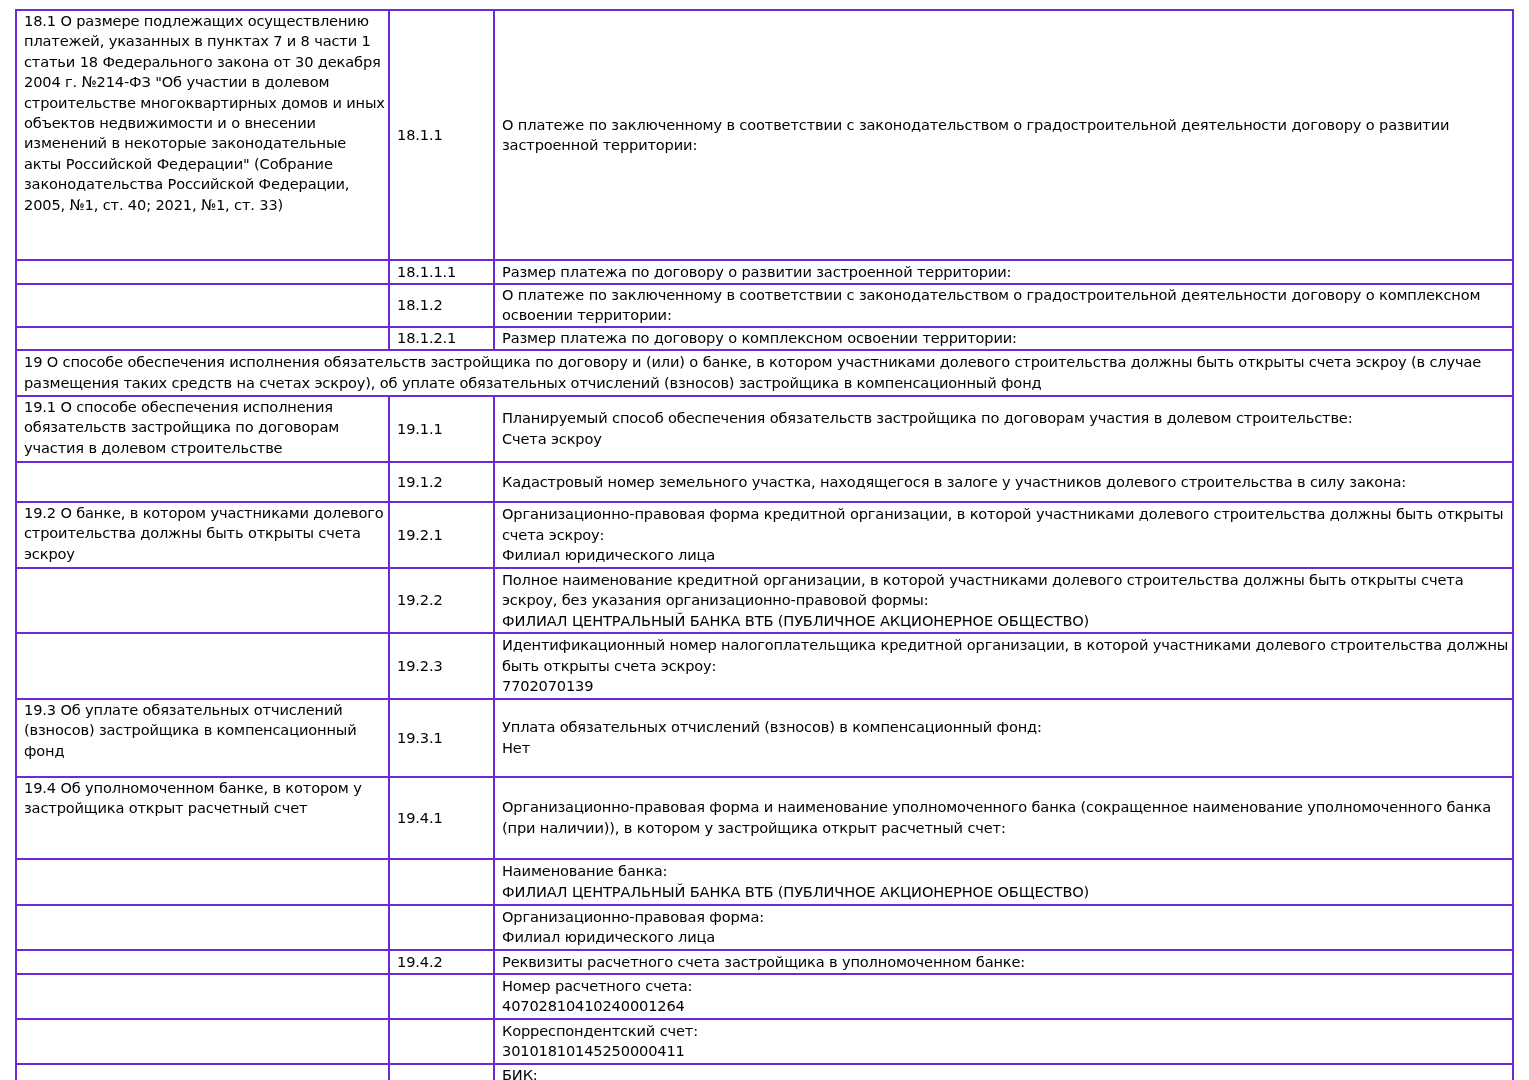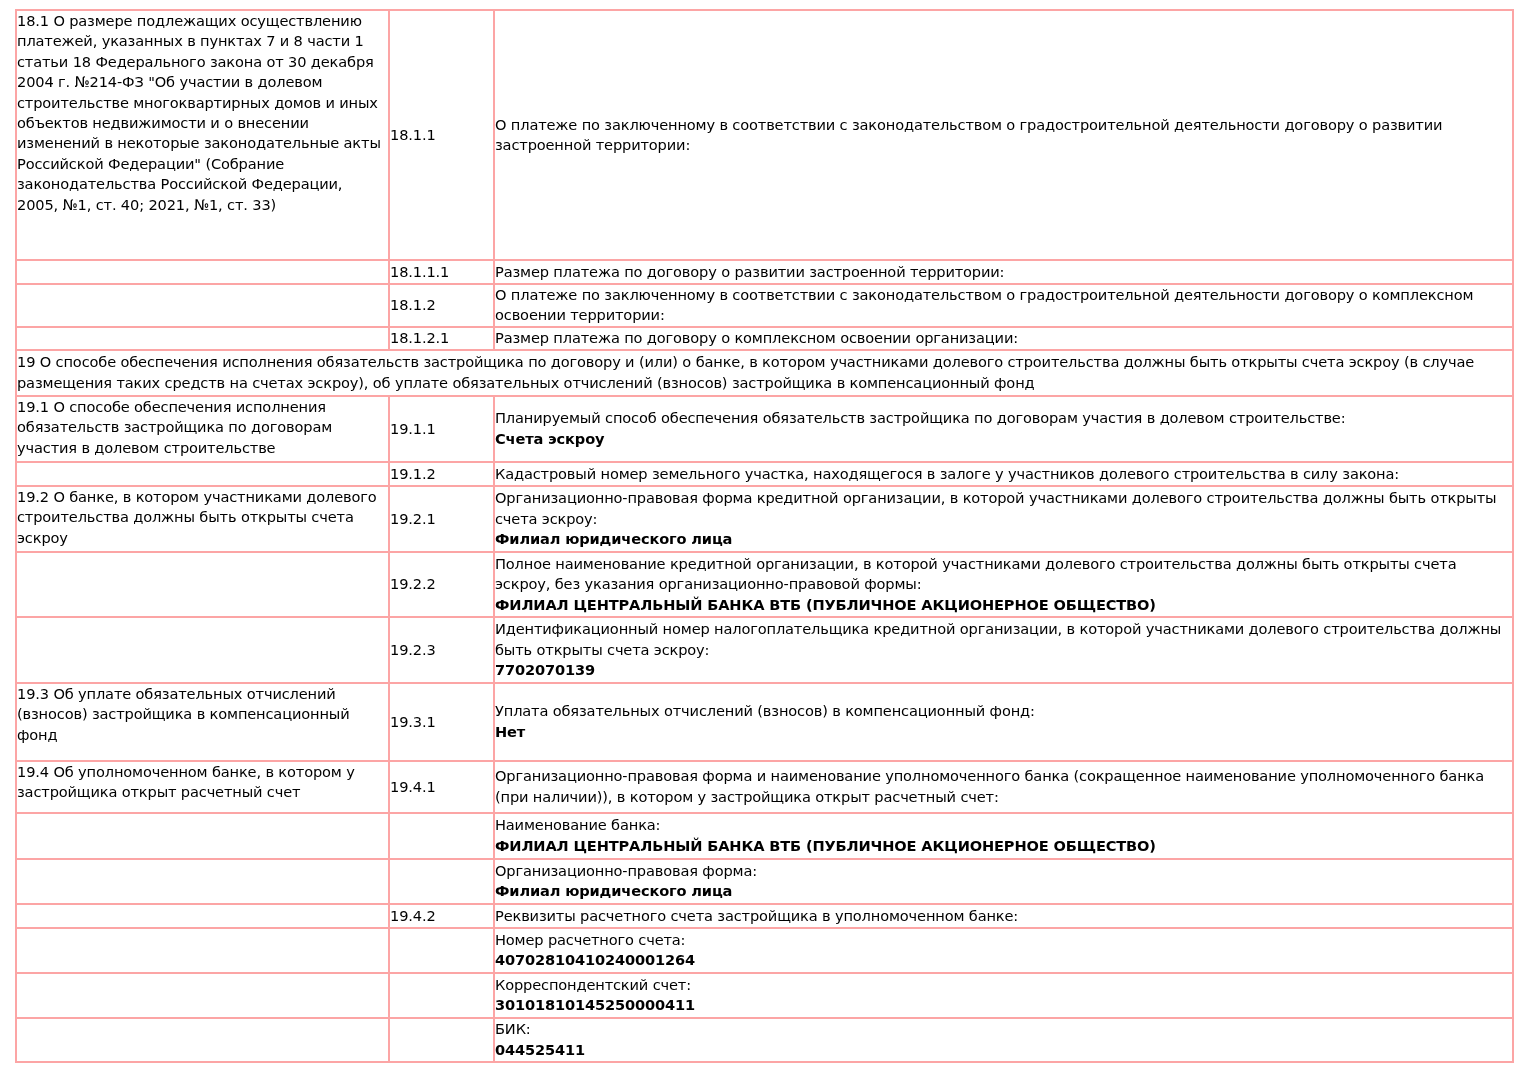--- a/index.html
+++ b/index.html
@@ -20,30 +20,30 @@
     left: 15px;
     top: 9px;
     width: 1499px;
     border-collapse: collapse;
     table-layout: fixed;
     font-size: 14.6px;
     line-height: 20.4px;
     letter-spacing: -0.15px;
   }
   table.doc td {
-    border: 2px solid #fca5a5;
-    padding: 0 2px 0 0;
+    border: 2px solid #6d28d9;
+    padding: 0 2px 0 7px;
     vertical-align: middle;
     word-wrap: break-word;
   }
   col.c1 { width: 373px; }
   col.c2 { width: 105px; }
   col.c3 { width: auto; }
   .top { vertical-align: top !important; }
-  .bold { font-weight: bold; display: block; }
+  .bold { font-weight: normal; display: block; }
   .lbl { display: block; }
 </style>
 </head>
 <body>
 
 <table class="doc">
   <colgroup>
     <col class="c1">
     <col class="c2">
     <col class="c3">
@@ -61,36 +61,36 @@
       <td>Размер платежа по договору о развитии застроенной территории:</td>
     </tr>
     <tr style="height:27px">
       <td></td>
       <td>18.1.2</td>
       <td>О платеже по заключенному в соответствии с законодательством о градостроительной деятельности договору о комплексном освоении территории:</td>
     </tr>
     <tr style="height:23px">
       <td></td>
       <td>18.1.2.1</td>
-      <td>Размер платежа по договору о комплексном освоении организации:</td>
+      <td>Размер платежа по договору о комплексном освоении территории:</td>
     </tr>
 
     <tr style="height:46px">
       <td colspan="3">19 О способе обеспечения исполнения обязательств застройщика по договору и (или) о банке, в котором участниками долевого строительства должны быть открыты счета эскроу (в случае размещения таких средств на счетах эскроу), об уплате обязательных отчислений (взносов) застройщика в компенсационный фонд</td>
     </tr>
 
     <tr style="height:66px">
       <td class="top">19.1 О способе обеспечения исполнения обязательств застройщика по договорам участия в долевом строительстве</td>
       <td>19.1.1</td>
       <td>
         <span class="lbl">Планируемый способ обеспечения обязательств застройщика по договорам участия в долевом строительстве:</span>
         <span class="bold">Счета эскроу</span>
       </td>
     </tr>
-    <tr style="height:24px">
+    <tr style="height:40px">
       <td></td>
       <td>19.1.2</td>
       <td>Кадастровый номер земельного участка, находящегося в залоге у участников долевого строительства в силу закона:</td>
     </tr>
 
     <tr style="height:66px">
       <td class="top">19.2 О банке, в котором участниками долевого строительства должны быть открыты счета эскроу</td>
       <td>19.2.1</td>
       <td>
         <span class="lbl">Организационно-правовая форма кредитной организации, в которой участниками долевого строительства должны быть открыты счета эскроу:</span>
@@ -116,21 +116,21 @@
 
     <tr style="height:78px">
       <td class="top">19.3 Об уплате обязательных отчислений (взносов) застройщика в компенсационный фонд</td>
       <td>19.3.1</td>
       <td>
         <span class="lbl">Уплата обязательных отчислений (взносов) в компенсационный фонд:</span>
         <span class="bold">Нет</span>
       </td>
     </tr>
 
-    <tr style="height:52px">
+    <tr style="height:82px">
       <td class="top">19.4 Об уполномоченном банке, в котором у застройщика открыт расчетный счет</td>
       <td>19.4.1</td>
       <td>Организационно-правовая форма и наименование уполномоченного банка (сокращенное наименование уполномоченного банка (при наличии)), в котором у застройщика открыт расчетный счет:</td>
     </tr>
     <tr style="height:46px">
       <td></td>
       <td></td>
       <td>
         <span class="lbl">Наименование банка:</span>
         <span class="bold">ФИЛИАЛ ЦЕНТРАЛЬНЫЙ БАНКА ВТБ (ПУБЛИЧНОЕ АКЦИОНЕРНОЕ ОБЩЕСТВО)</span>

